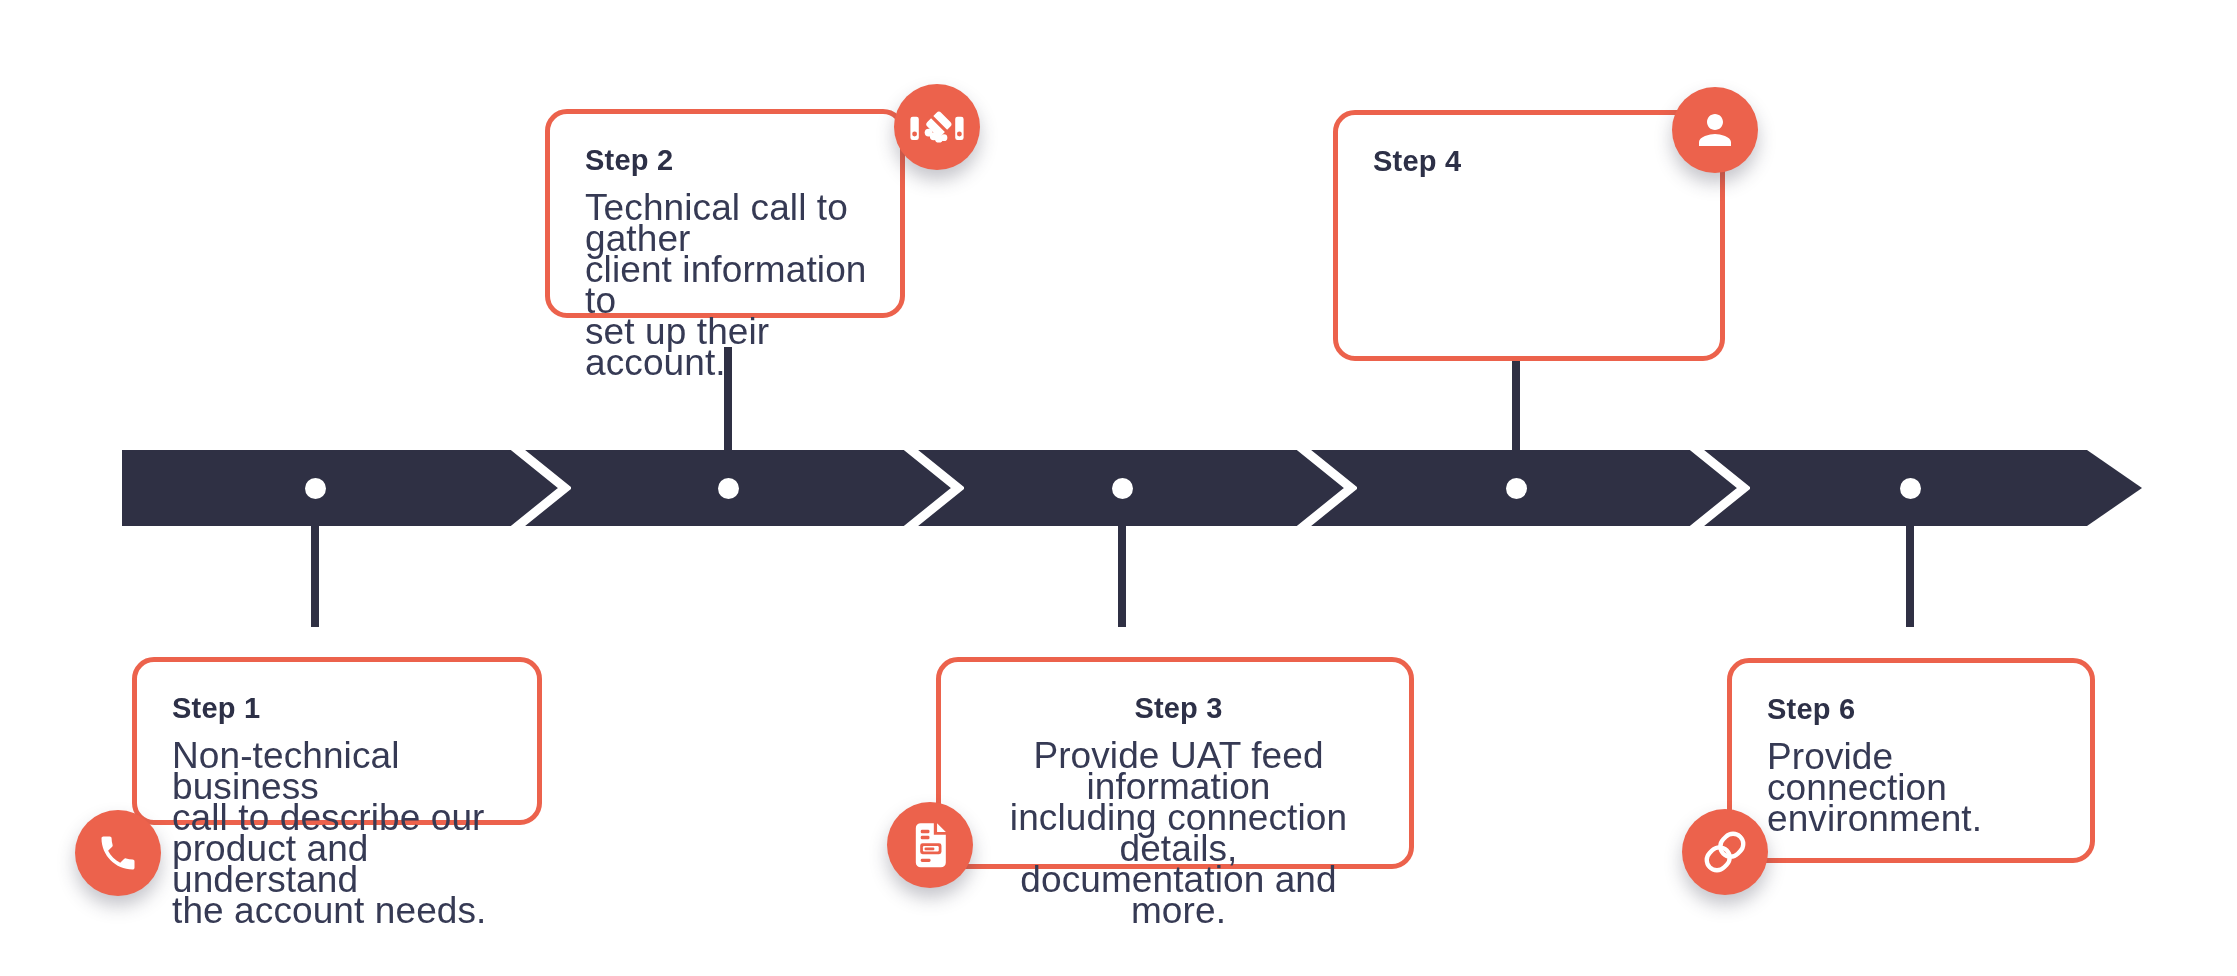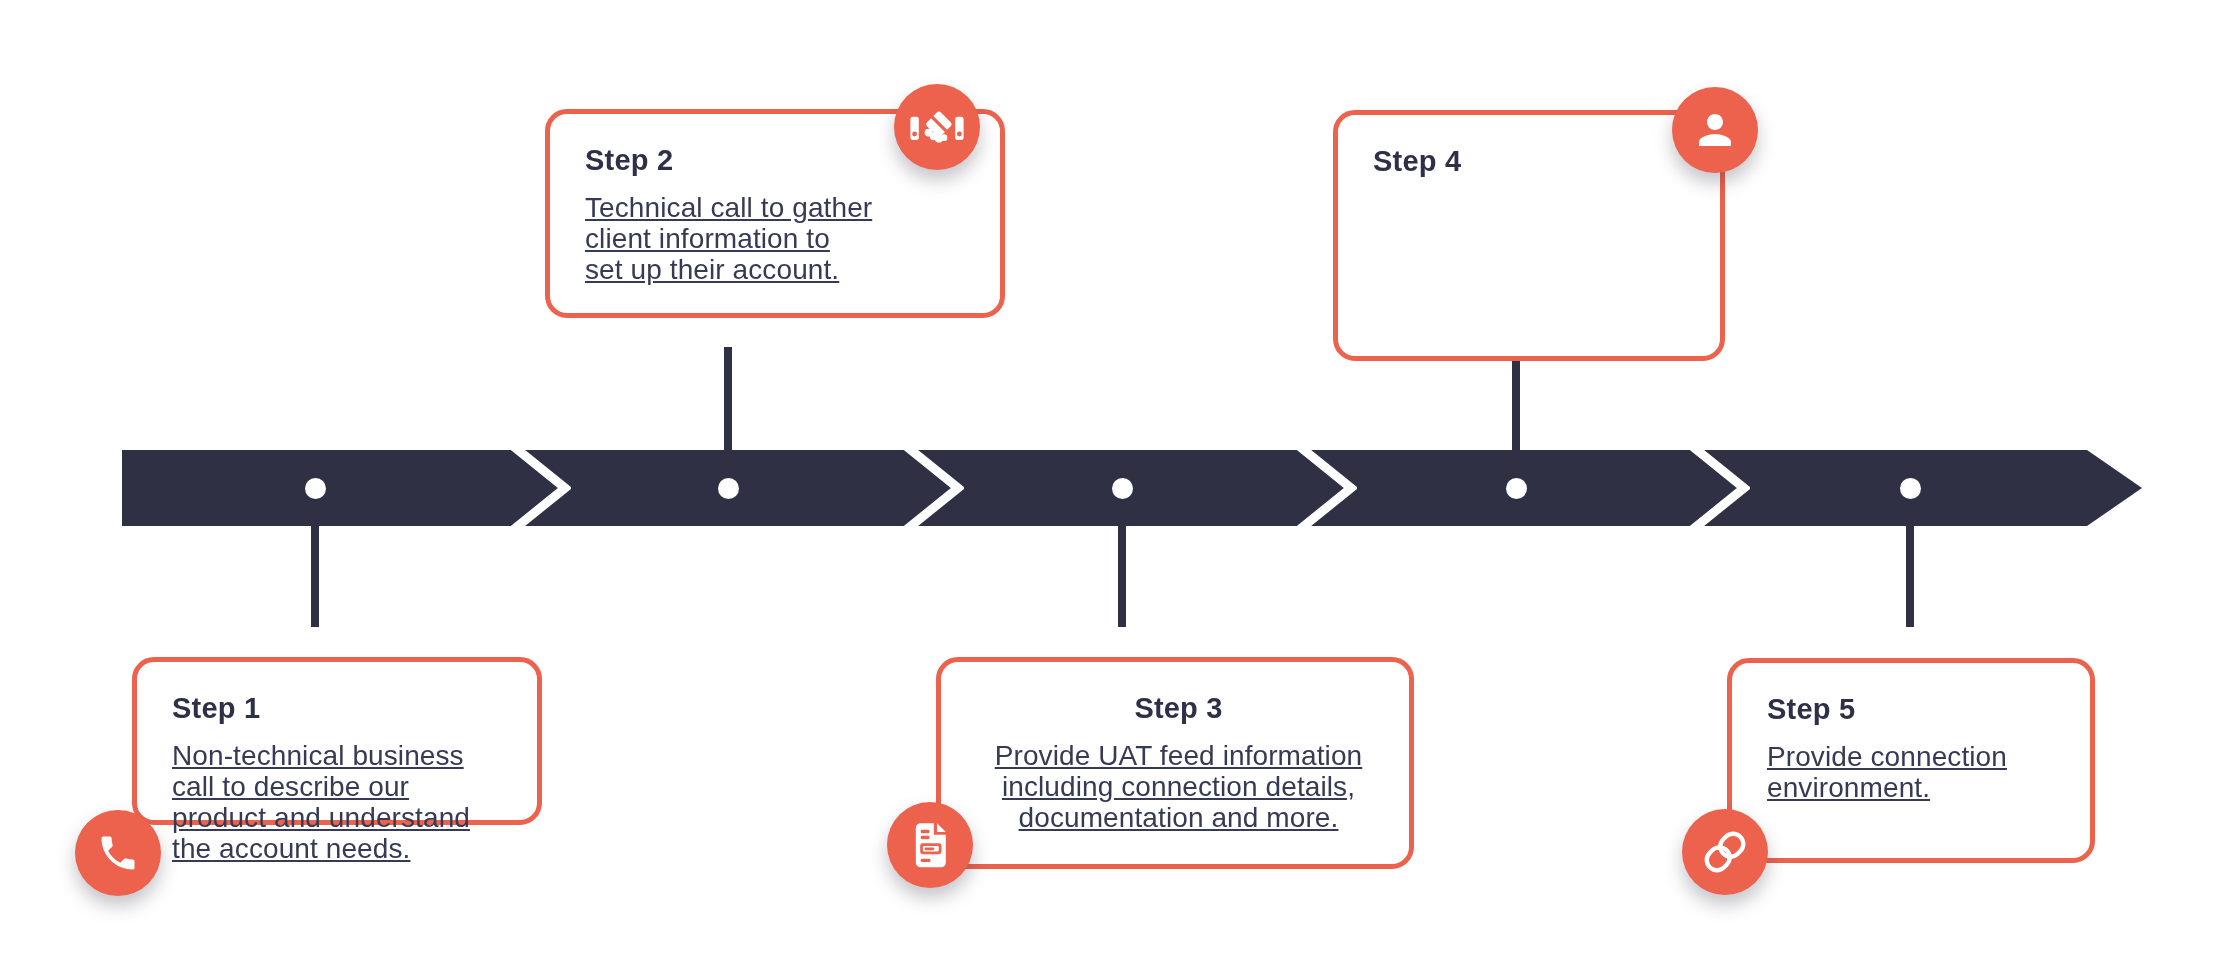--- a/index.html
+++ b/index.html
@@ -30,26 +30,25 @@
   .card{
     position:absolute;box-sizing:border-box;background:#ffffff;
     border:5px solid #EC624C;border-radius:22px;
     padding:30px 28px 24px 35px;
   }
   .card-title{
     font-size:29px;font-weight:700;color:#2D3047;margin-bottom:15px;
     letter-spacing:0.2px;
   }
   .card-desc{
-    font-size:28px;line-height:31px;color:#363A54;white-space:pre-line;
+    font-size:37px;line-height:31px;color:#363A54;white-space:pre-line;
     letter-spacing:0.1px;
-    text-decoration:underline;
   }
   .card1{left:132px;top:657px;width:410px;height:168px;}
-  .card2{left:545px;top:109px;width:460px;height:209px;}
+  .card2{left:545px;top:109px;width:360px;height:209px;}
   .card3{left:936px;top:657px;width:478px;height:212px;text-align:center;}
   .card4{left:1333px;top:110px;width:392px;height:251px;}
   .card5{left:1727px;top:658px;width:368px;height:205px;}
   
   .badge{
     position:absolute;width:86px;height:86px;border-radius:50%;
     background:#EC624C;display:flex;align-items:center;justify-content:center;
     box-shadow:0 10px 18px rgba(47,48,68,0.28);z-index:5;
   }
   .b1{left:75px;top:810px;}
@@ -108,21 +107,21 @@
   <div class="card card3">
     <div class="card-title">Step 3</div>
     <div class="card-desc">Provide UAT feed information
 including connection details,
 documentation and more.</div>
   </div>
   <div class="card card4">
     <div class="card-title">Step 4</div>
   </div>
   <div class="card card5">
-    <div class="card-title">Step 5</div>
+    <div class="card-title">Step 6</div>
     <div class="card-desc">Provide connection
 environment.</div>
   </div>
 
   <div class="badge b1">
     <svg width="44" height="44" viewBox="0 0 24 24">
       <path fill="#ffffff" d="M6.62 10.79c1.44 2.83 3.76 5.14 6.59 6.59l2.2-2.2c.27-.27.67-.36 1.02-.24 1.12.37 2.33.57 3.57.57.55 0 1 .45 1 1V20c0 .55-.45 1-1 1-9.39 0-17-7.61-17-17 0-.55.45-1 1-1h3.5c.55 0 1 .45 1 1 0 1.25.2 2.45.57 3.57.11.35.03.74-.25 1.02l-2.2 2.2z"></path>
     </svg>
   </div>
 

